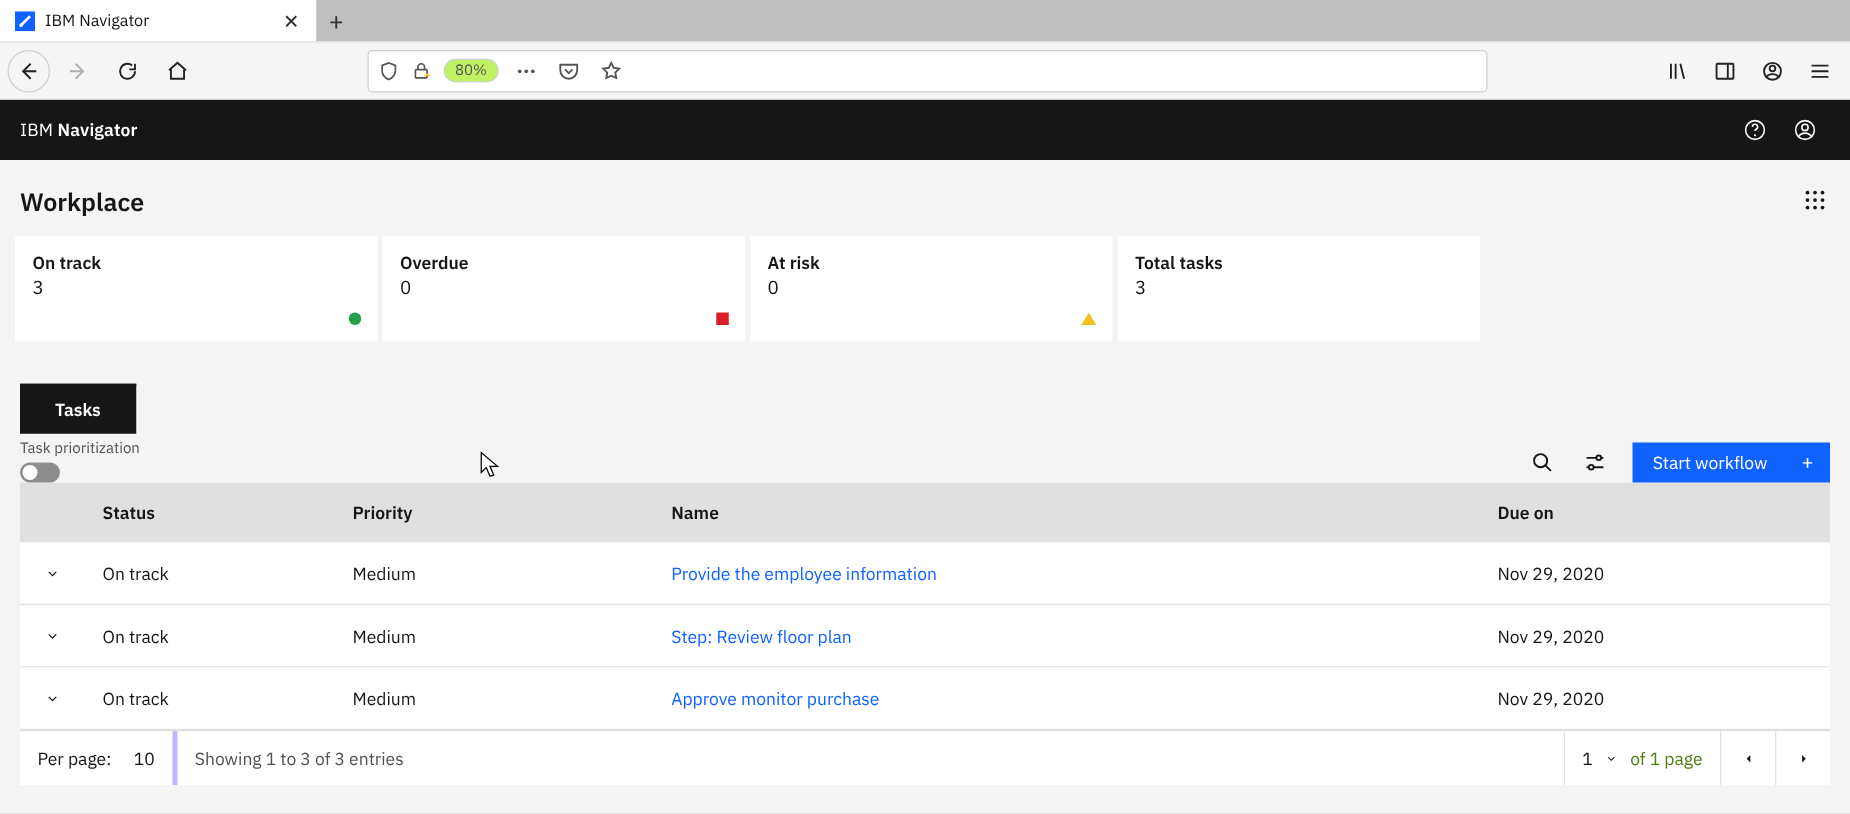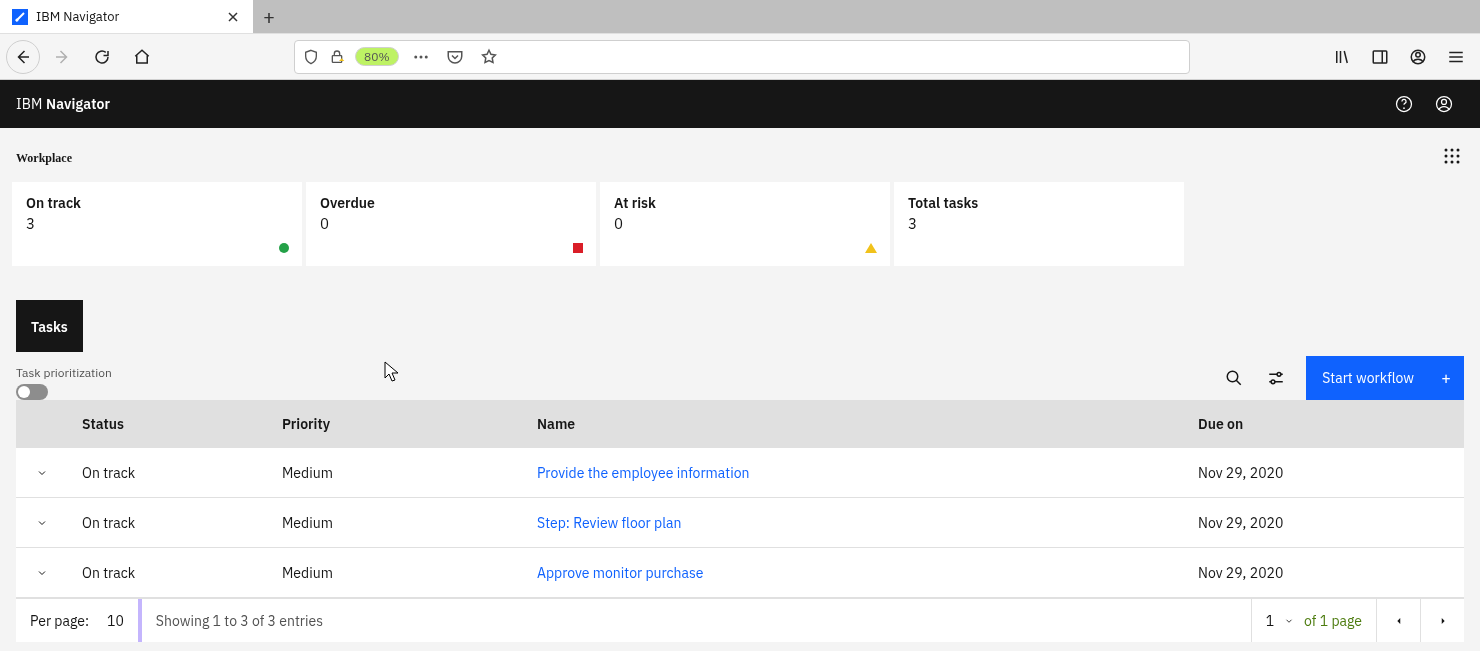--- a/index.html
+++ b/index.html
@@ -27,50 +27,50 @@
   
   .app-header { height:48px; background:#161616; color:#fff; display:flex; align-items:center; padding:0 16px; }
   .app-header .brand { font-size:14px; letter-spacing:.01em; }
   .app-header .brand b { font-weight:600; }
   .app-header .sp { flex:1; }
   .app-header .hicon { width:40px; height:40px; display:flex; align-items:center; justify-content:center; color:#fff; cursor:pointer; }
 
   .page { background:#f4f4f4; height:calc(651px - 33px - 47px - 48px); padding:0; }
 
   .page-head { display:flex; align-items:center; padding:20px 16px 14px 16px; }
-  .page-title { font-size:12px; font-weight:600;font-family:Liberation Serif, serif; }
+  .page-title { font-size:20px; font-weight:600; }
   .page-head .sp { flex:1; }
   .apps-btn { width:20px; height:20px; cursor:pointer; color:#161616; }
 
   
   .cards { display:flex; gap:4px; padding:0 12px; }
   .card { background:#fff; width:290px; height:84px; position:relative; padding:12px 14px; box-shadow:0 0 0 1px rgba(0,0,0,0); }
   .card .label { font-size:14px; font-weight:600; color:#161616; }
   .card .value { font-size:15px; color:#161616; margin-top:2px; }
   .card .marker { position:absolute; right:13px; bottom:13px; }
   .dot-green { width:10px; height:10px; border-radius:50%; background:#24a148; display:inline-block; }
   .sq-red { width:10px; height:10px; background:#da1e28; display:inline-block; }
   .tri-yellow { width:0; height:0; border-left:6px solid transparent; border-right:6px solid transparent; border-bottom:10px solid #f1c21b; display:inline-block; }
 
   
   .tabs-row { display:flex; align-items:flex-end; padding:34px 16px 0 16px; gap:0; }
-  .tab-btn { height:52px; padding:0 15px; display:flex; align-items:center; background:#fff; border-top:2px solid transparent; font-size:14px; cursor:pointer; }
+  .tab-btn { height:40px; padding:0 28px; display:flex; align-items:center; background:#fff; border-top:2px solid transparent; font-size:14px; cursor:pointer; }
   .tab-btn.active { background:#161616; color:#fff; font-weight:600; border-top-color:#161616; }
   .tab-btn:not(.active){ color:#161616; }
 
   .under-tabs { padding:4px 16px 0 16px; display:flex; align-items:flex-end; }
   .prio-wrap { display:flex; flex-direction:column; gap:4px; }
   .prio-label { font-size:12px; color:#525252; }
   .toggle { width:32px; height:16px; border-radius:16px; background:#8d8d8d; position:relative; cursor:pointer; }
   .toggle .knob { position:absolute; left:2px; top:2px; width:12px; height:12px; border-radius:50%; background:#fff; }
 
   .under-tabs .sp { flex:1; }
   .tbl-actions { display:flex; align-items:center; gap:18px; }
   .act-btn { width:24px; height:24px; display:flex; align-items:center; justify-content:center; color:#161616; cursor:pointer; }
-  .start-wf { height:44px; background:#0f62fe; color:#fff; display:flex; align-items:center; padding:0 0 0 16px; font-size:14px; cursor:pointer; }
+  .start-wf { height:32px; background:#0f62fe; color:#fff; display:flex; align-items:center; padding:0 0 0 16px; font-size:14px; cursor:pointer; }
   .start-wf .plus { width:36px; display:flex; align-items:center; justify-content:center; margin-left:14px; font-size:16px; height:100%; }
 
   
   .tbl { margin:0 16px; background:#fff; }
   .tbl-head { display:flex; background:#e0e0e0; height:48px; align-items:center; font-weight:600; color:#161616; }
   .col-exp { width:52px; }
   .col-status { width:200px; padding-left:14px; }
   .col-prio { width:255px; padding-left:14px; }
   .col-name { flex:1; padding-left:14px; }
   .col-due { width:280px; padding-left:14px; }

